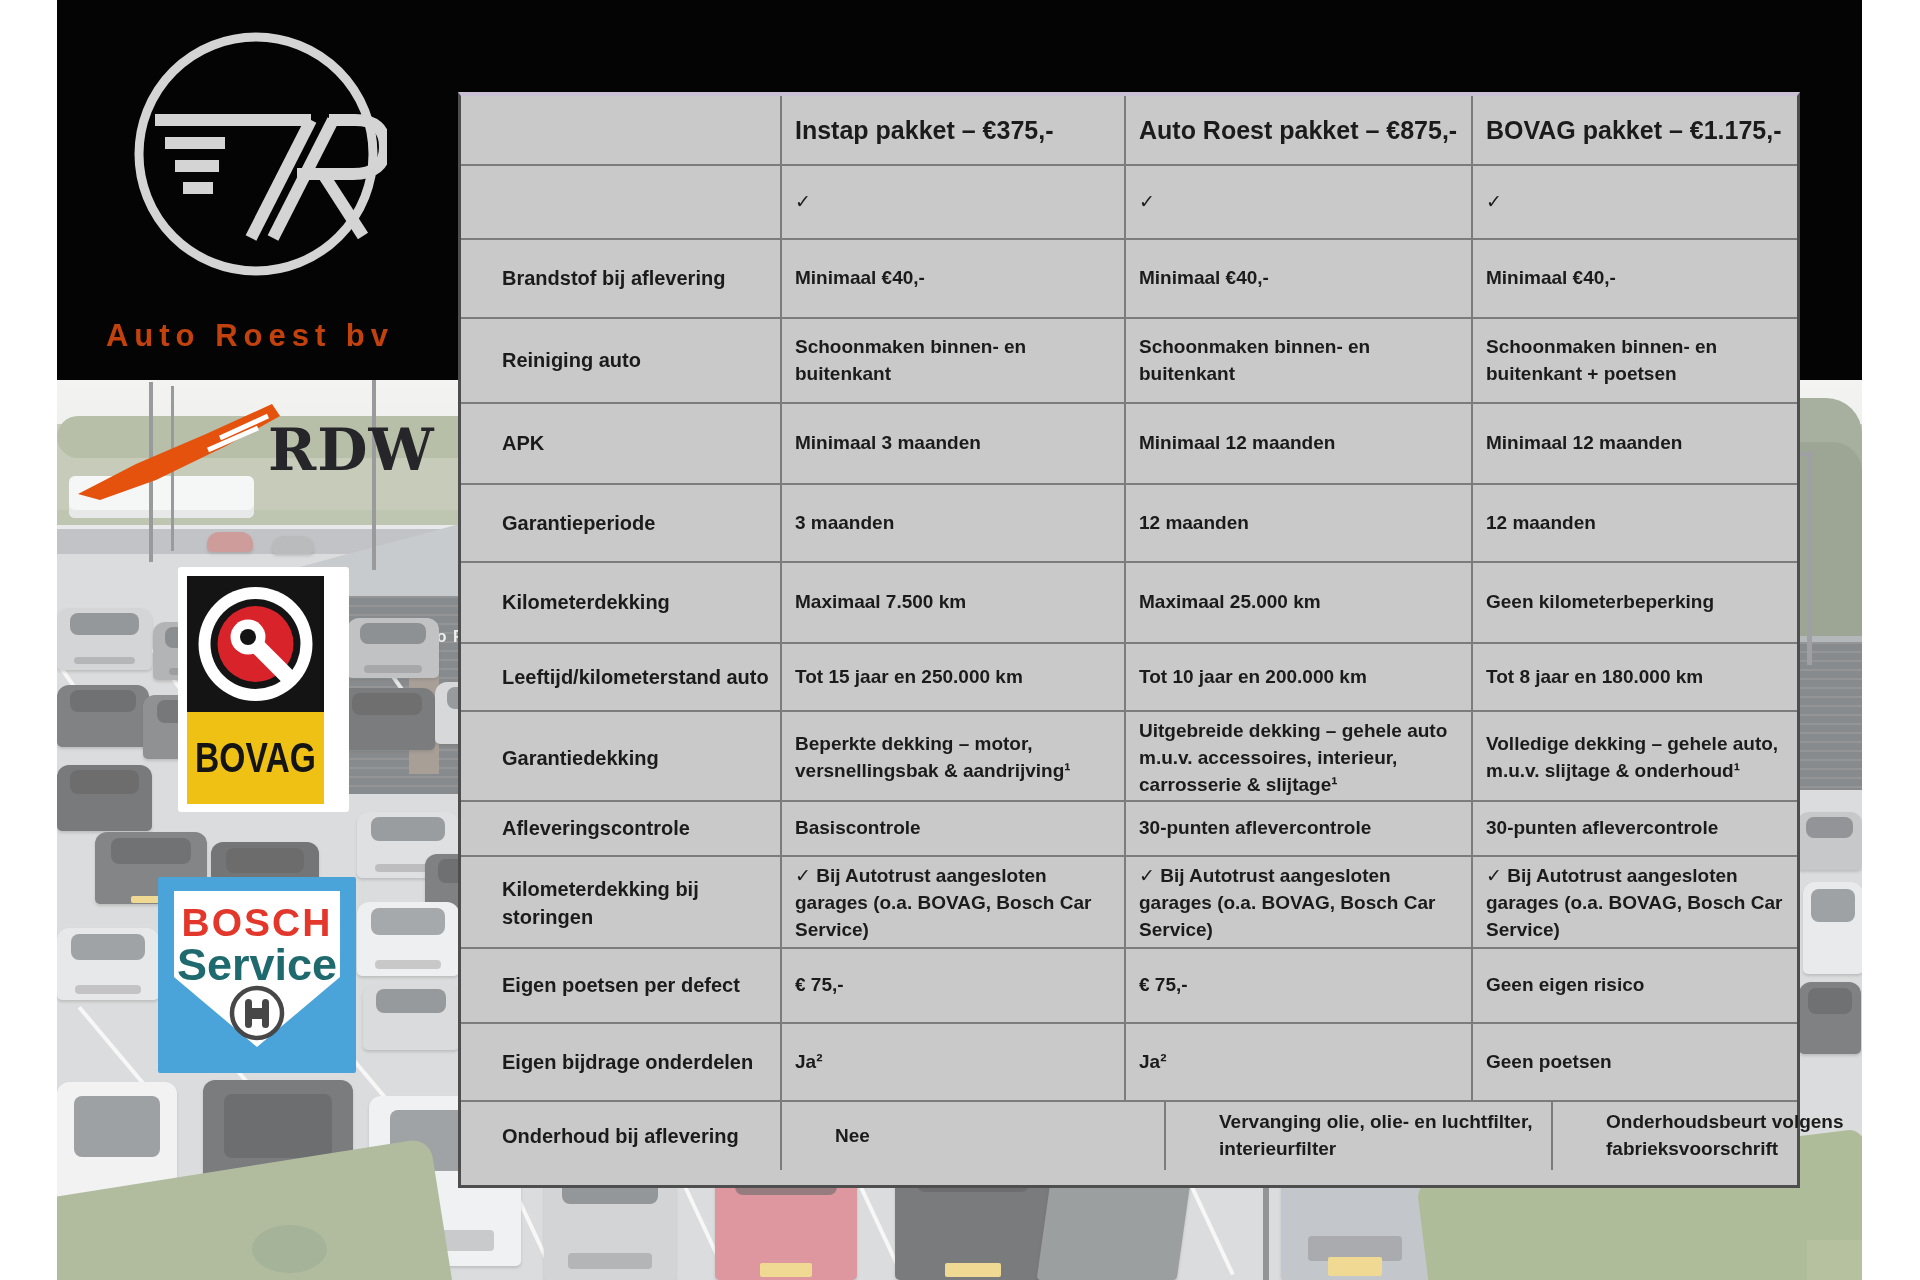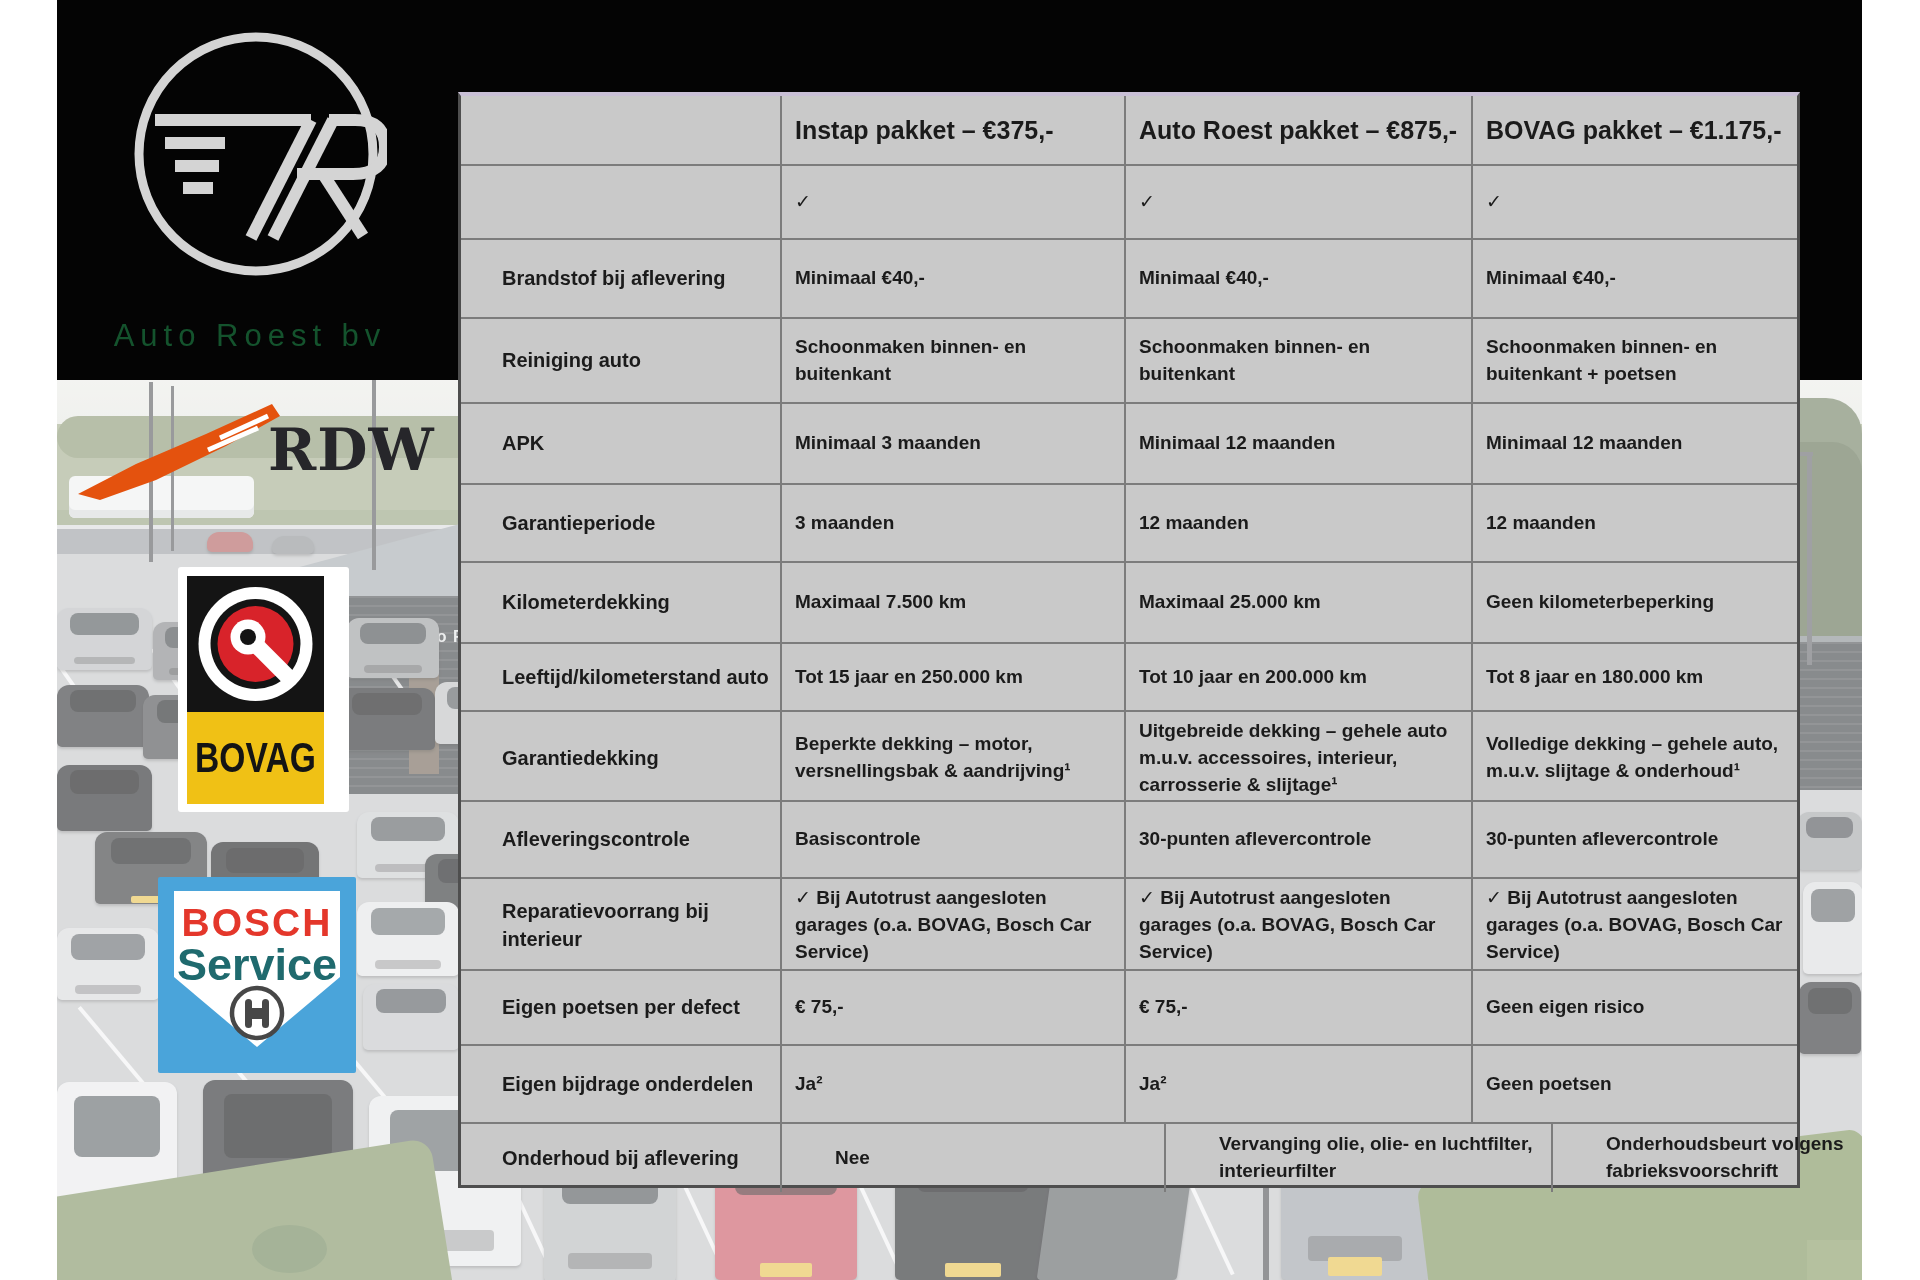--- a/index.html
+++ b/index.html
@@ -3,22 +3,22 @@
 <meta charset="utf-8">
 <style>
   html,body{margin:0;padding:0;background:#ffffff;}
   .stage{position:relative;width:1920px;height:1280px;background:#ffffff;overflow:hidden;
          font-family:"Liberation Sans","DejaVu Sans",sans-serif;}
   .abs{position:absolute;}
 
   
   .black-band{left:57px;top:0;width:1805px;height:380px;background:#040404;}
   .ar-logo-svg{left:125px;top:22px;width:262px;height:268px;}
-  .ar-name{left:85px;top:318px;width:330px;text-align:center;color:#14532d;
-           font-size:31px;font-weight:400;letter-spacing:6px;white-space:nowrap;}
+  .ar-name{left:85px;top:318px;width:330px;text-align:center;color:#c2410c;
+           font-size:31px;font-weight:700;letter-spacing:6px;white-space:nowrap;}
 
   
   .photo{left:57px;top:380px;width:1805px;height:900px;background:#c3c5c7;overflow:hidden;}
   .photo .abs{position:absolute;}
   .sky{left:0;top:0;width:1805px;height:82px;background:linear-gradient(#ebece8,#e2e4de);}
   .field{left:0;top:44px;width:1805px;height:118px;background:#a0ab8a;}
   .treeline{left:0;top:36px;width:560px;height:42px;background:#879470;border-radius:40px;}
   .trees-r1{left:1290px;top:18px;width:515px;height:290px;background:#6d7c5e;border-radius:36px;}
   .trees-r2{left:1390px;top:62px;width:415px;height:240px;background:#5c6b4e;border-radius:30px;}
   .verge{left:0;top:130px;width:470px;height:20px;background:#93a07e;}
@@ -340,28 +340,28 @@
       <div class="t-cell">Tot 15 jaar en 250.000 km</div>
       <div class="t-cell">Tot 10 jaar en 200.000 km</div>
       <div class="t-cell">Tot 8 jaar en 180.000 km</div>
     </div>
     <div class="t-row" style="height:90px;">
       <div class="t-cell lbl">Garantiedekking</div>
       <div class="t-cell">Beperkte dekking – motor, versnellingsbak &amp; aandrijving¹</div>
       <div class="t-cell">Uitgebreide dekking – gehele auto m.u.v. accessoires, interieur, carrosserie &amp; slijtage¹</div>
       <div class="t-cell">Volledige dekking – gehele auto, m.u.v. slijtage &amp; onderhoud¹</div>
     </div>
-    <div class="t-row" style="height:77px;">
+    <div class="t-row" style="height:55px;">
       <div class="t-cell lbl">Afleveringscontrole</div>
       <div class="t-cell">Basiscontrole</div>
       <div class="t-cell">30-punten aflevercontrole</div>
       <div class="t-cell">30-punten aflevercontrole</div>
     </div>
     <div class="t-row" style="height:92px;">
-      <div class="t-cell lbl">Reparatievoorrang bij interieur</div>
+      <div class="t-cell lbl">Kilometerdekking bij storingen</div>
       <div class="t-cell">✓ Bij Autotrust aangesloten garages (o.a. BOVAG, Bosch Car Service)</div>
       <div class="t-cell">✓ Bij Autotrust aangesloten garages (o.a. BOVAG, Bosch Car Service)</div>
       <div class="t-cell">✓ Bij Autotrust aangesloten garages (o.a. BOVAG, Bosch Car Service)</div>
     </div>
     <div class="t-row" style="height:75px;">
       <div class="t-cell lbl">Eigen poetsen per defect</div>
       <div class="t-cell">€ 75,-</div>
       <div class="t-cell">€ 75,-</div>
       <div class="t-cell">Geen eigen risico</div>
     </div>

